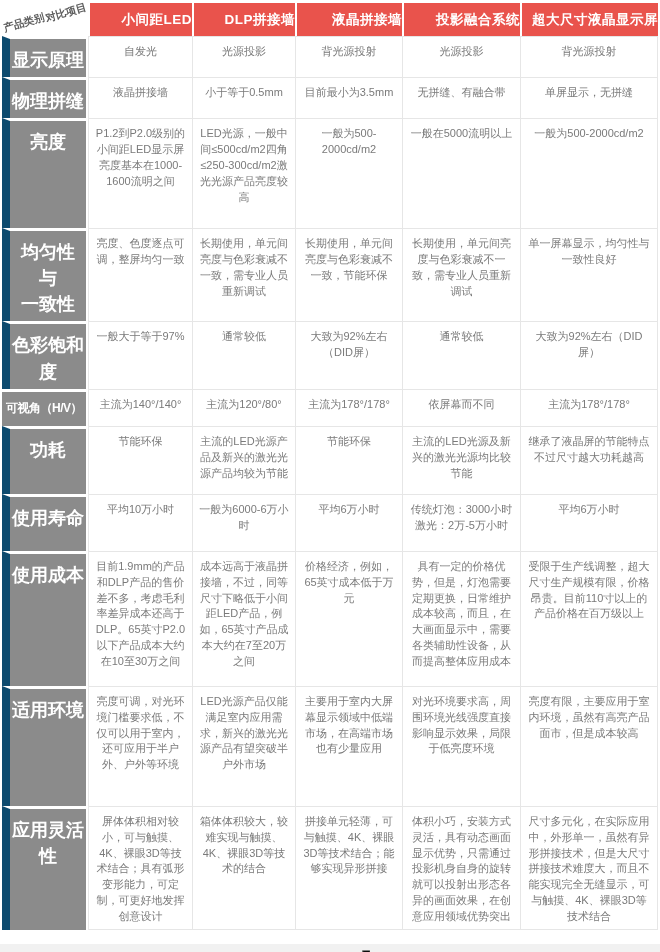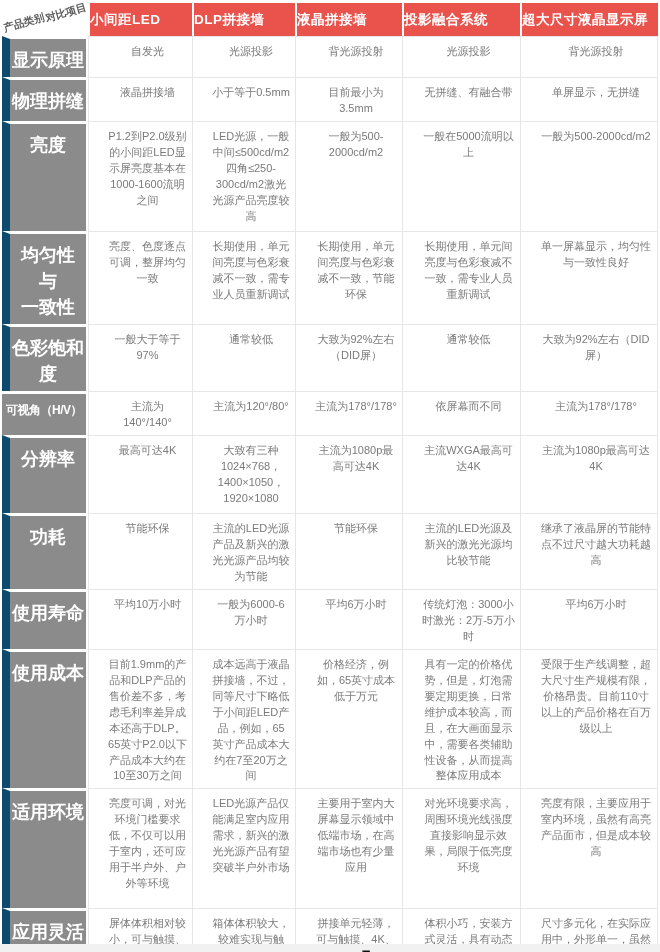--- a/index.html
+++ b/index.html
@@ -9,35 +9,35 @@
   }
   .page{position:absolute;left:0;top:0;width:660px;height:952px;overflow:hidden;}
   table.cmp{
     border-collapse:separate;border-spacing:0;table-layout:fixed;
     margin:3px 0 0 2px;width:656px;
   }
   table.cmp th,table.cmp td{box-sizing:border-box;}
   
   th.colhead{
     background:#e9534c;color:#ffffff;font-size:13.5px;font-weight:bold;
-    text-align:left;vertical-align:middle;border-left:2px solid #ffffff;
+    text-align:right;vertical-align:middle;border-left:2px solid #ffffff;
     padding:2px 0;letter-spacing:0.5px;
   }
   
   th.rowlabel{
     background:#8b8b8b;color:#ffffff;font-size:18px;font-weight:bold;
     text-align:center;vertical-align:top;padding:8px 0 4px 0;
     border-top:3px solid #ffffff;border-left:8px solid #0c4a6e;
     border-right:2px solid #ffffff;white-space:pre-line;line-height:1.45;
   }
   th.rowlabel.wide{border-left:0;white-space:nowrap;font-size:12px;letter-spacing:-0.5px;}
   
   td.cell{
     background:#ffffff;color:#7a7a7a;font-size:11px;line-height:1.45;
-    text-align:center;vertical-align:top;padding:7px 5px 4px 19px;
+    text-align:center;vertical-align:top;padding:7px 5px 4px 5px;
     border-top:1px solid #e6e6e6;border-left:1px solid #e6e6e6;margin-top:39px;
   }
   td.cell:last-child{border-right:1px solid #e6e6e6;}
   tr.lastrow td.cell{border-bottom:1px solid #e6e6e6;}
   
   th.corner{background:#ffffff;position:relative;padding:0;}
   .diag{
     position:absolute;color:#5d5d5d;font-size:10.5px;font-weight:bold;
     transform:rotate(-16deg);white-space:nowrap;
   }
@@ -128,28 +128,20 @@
 
     <tr style="height: 37px;">
       <th class="rowlabel wide">可视角（H/V）</th>
       <td class="cell">主流为140°/140°</td>
       <td class="cell">主流为120°/80°</td>
       <td class="cell">主流为178°/178°</td>
       <td class="cell">依屏幕而不同</td>
       <td class="cell">主流为178°/178°</td>
     </tr>
 
-    <tr style="height: 78px;">
-      <th class="rowlabel">分辨率</th>
-      <td class="cell">最高可达4K</td>
-      <td class="cell">大致有三种1024×768，1400×1050，1920×1080</td>
-      <td class="cell">主流为1080p最高可达4K</td>
-      <td class="cell">主流WXGA最高可达4K</td>
-      <td class="cell">主流为1080p最高可达4K</td>
-    </tr>
 
     <tr style="height: 68px;">
       <th class="rowlabel">功耗</th>
       <td class="cell">节能环保</td>
       <td class="cell">主流的LED光源产品及新兴的激光光源产品均较为节能</td>
       <td class="cell">节能环保</td>
       <td class="cell">主流的LED光源及新兴的激光光源均比较节能</td>
       <td class="cell">继承了液晶屏的节能特点不过尺寸越大功耗越高</td>
     </tr>
 

